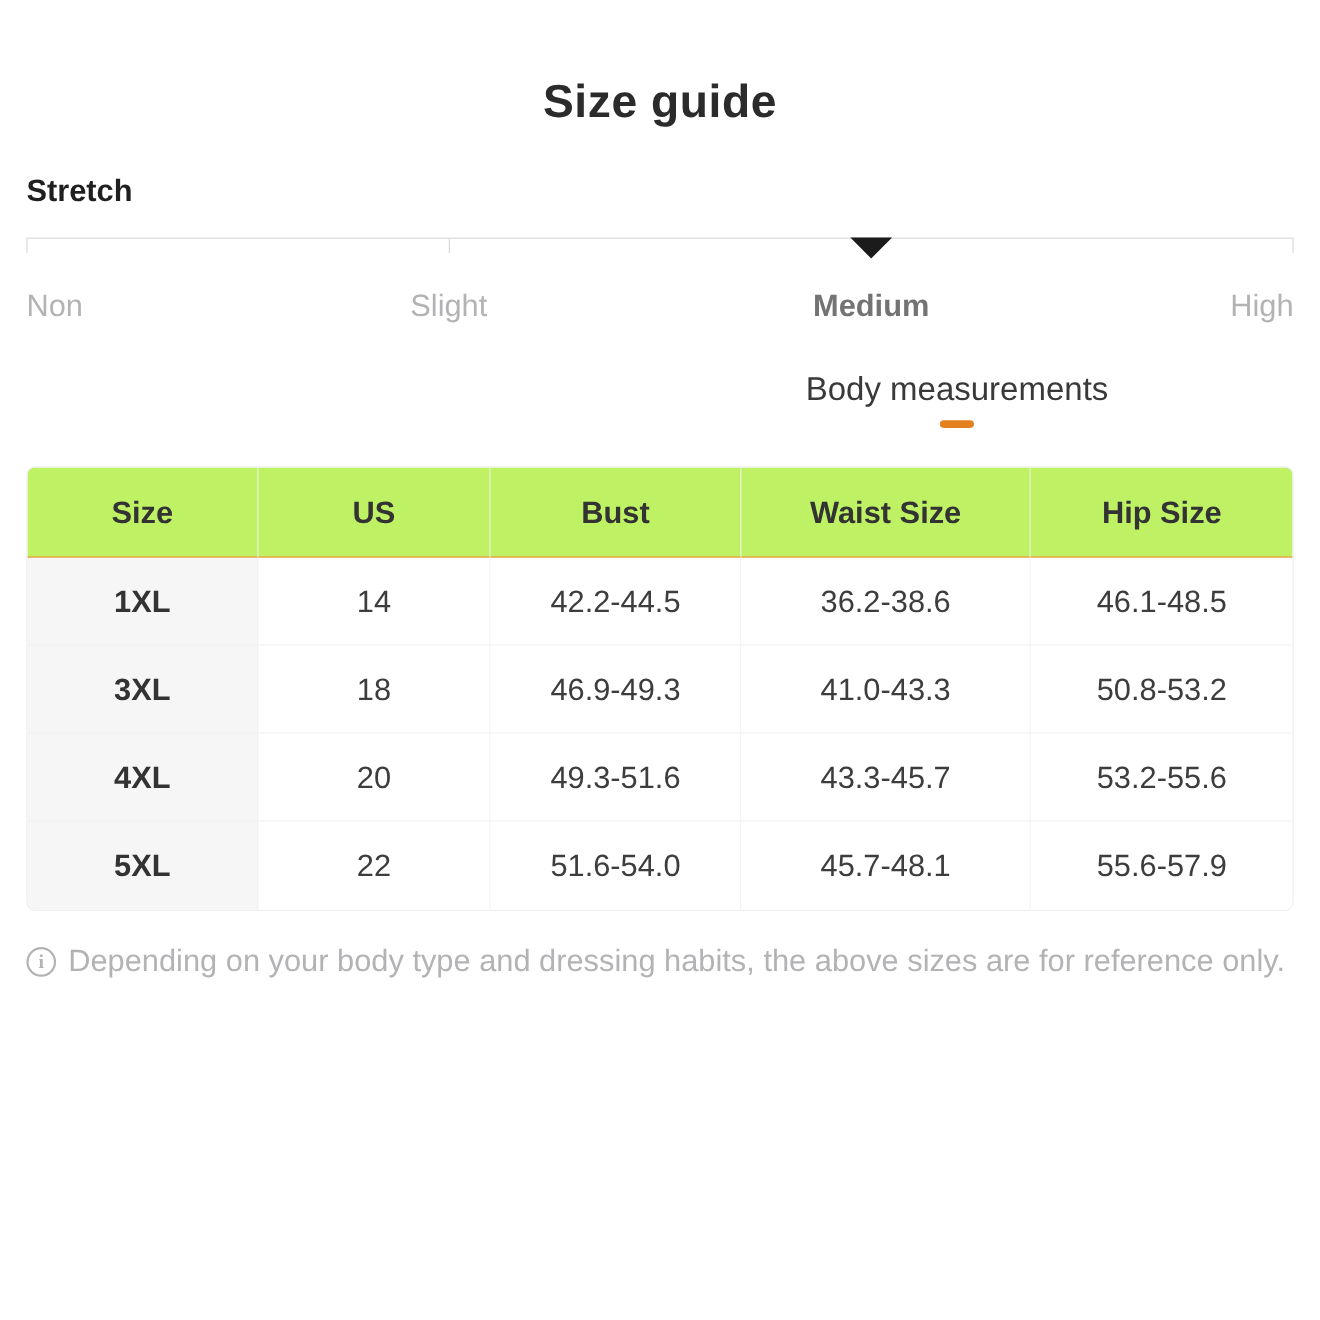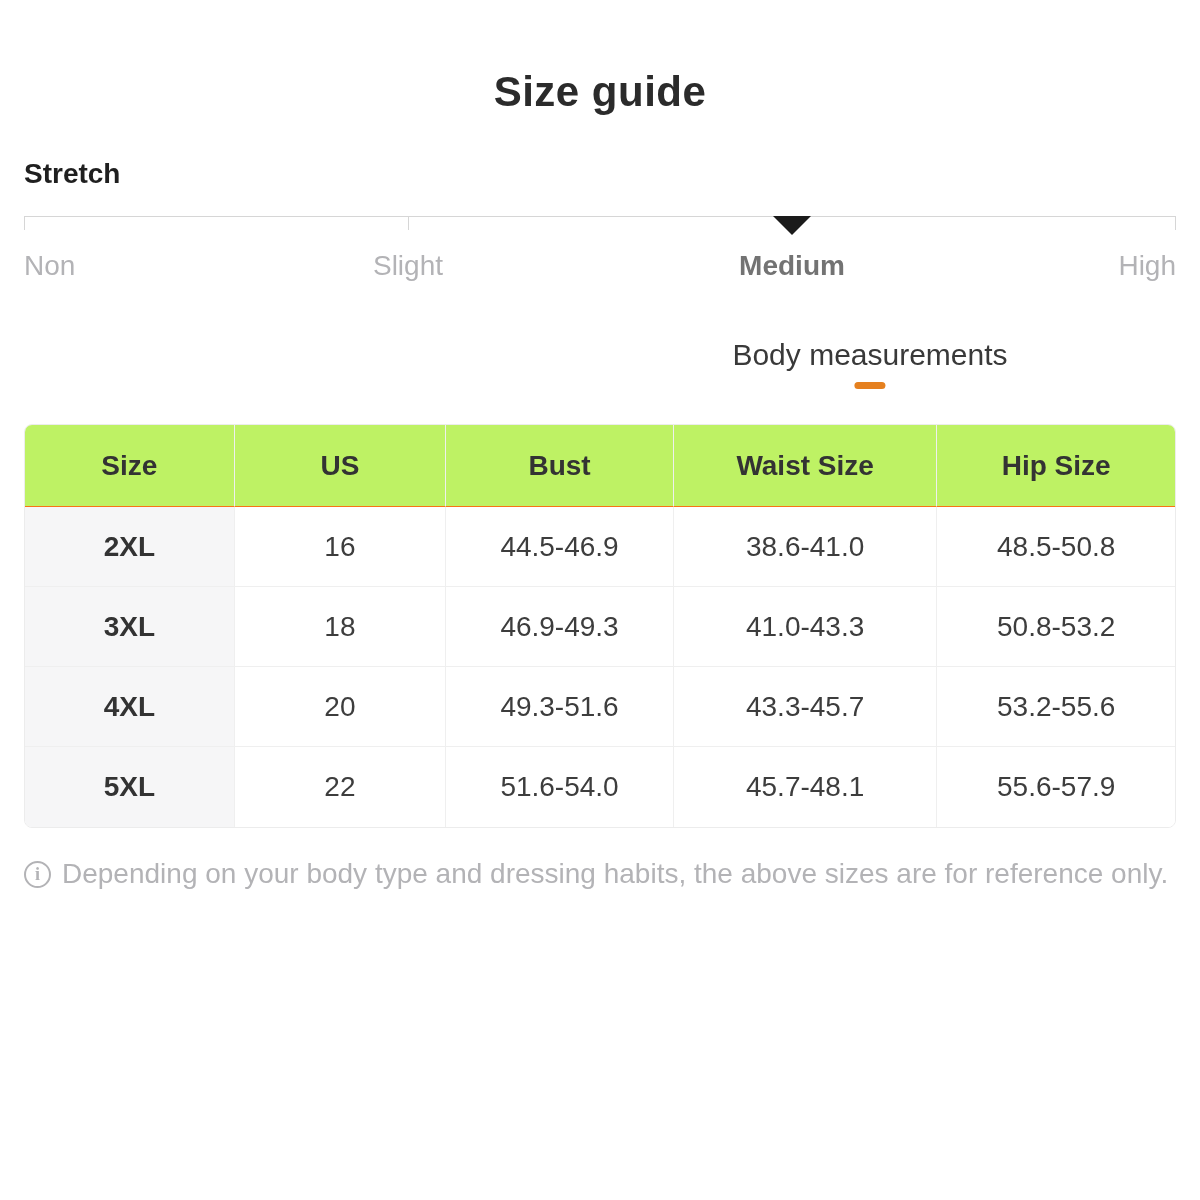--- a/index.html
+++ b/index.html
@@ -20,21 +20,21 @@
   .tick.t1 { left:33.333%; }
   .tick.t2 { left:66.667%; }
   .tick.t3 { right:0; }
   .marker { position:absolute; top:-1px; left:66.667%; transform:translateX(-50%);
             width:0; height:0;
             border-left:19px solid transparent; border-right:19px solid transparent;
             border-top:19px solid #1b1b1b; }
 
   .track-labels { position:relative; margin-top:20px; height:40px;
                   font-size:28px; color:#b3b3b6; }
-  .tl { position:absolute; top:0; white-space:nowrap; }
+  .tl { position:absolute; top:12px; white-space:nowrap; }
   .tl.p0 { left:0; }
   .tl.p1 { left:33.333%; transform:translateX(-50%); }
   .tl.p2 { left:66.667%; transform:translateX(-50%); }
   .tl.p3 { right:0; }
   .tl.selected { color:#737373;font-weight:bold; }
 
   
   .bm-row { position:relative; height:86px; margin-top:48px; }
   .bm-tab { position:absolute; left:846px; transform:translateX(-50%); text-align:center; cursor:pointer; }
   .bm-tab-label { font-size:30px; color:#393939; white-space:nowrap; }
@@ -104,25 +104,25 @@
       <tr>
         <th>Size</th>
         <th>US</th>
         <th>Bust</th>
         <th>Waist Size</th>
         <th>Hip Size</th>
       </tr>
     </thead>
     <tbody>
       <tr>
-        <td class="col-size">2XL</td>
-        <td>16</td>
-        <td>44.5-46.9</td>
-        <td>38.6-41.0</td>
-        <td>48.5-50.8</td>
+        <td class="col-size">1XL</td>
+        <td>14</td>
+        <td>42.2-44.5</td>
+        <td>36.2-38.6</td>
+        <td>46.1-48.5</td>
       </tr>
       <tr>
         <td class="col-size">3XL</td>
         <td>18</td>
         <td>46.9-49.3</td>
         <td>41.0-43.3</td>
         <td>50.8-53.2</td>
       </tr>
       <tr>
         <td class="col-size">4XL</td>

